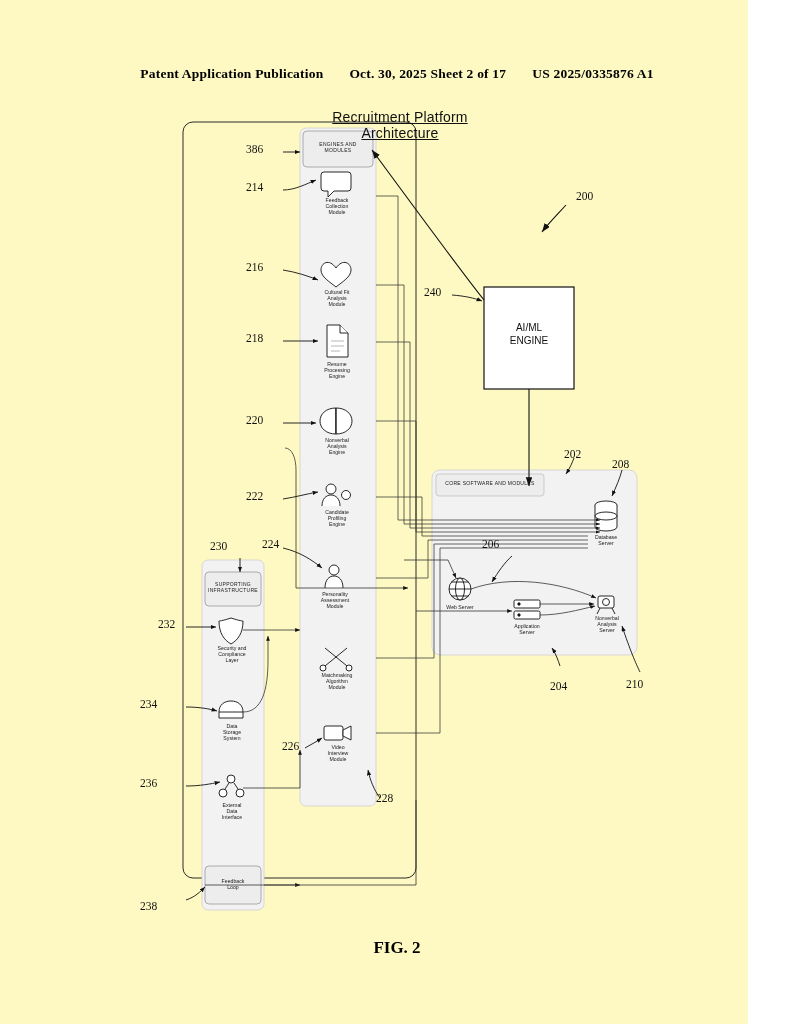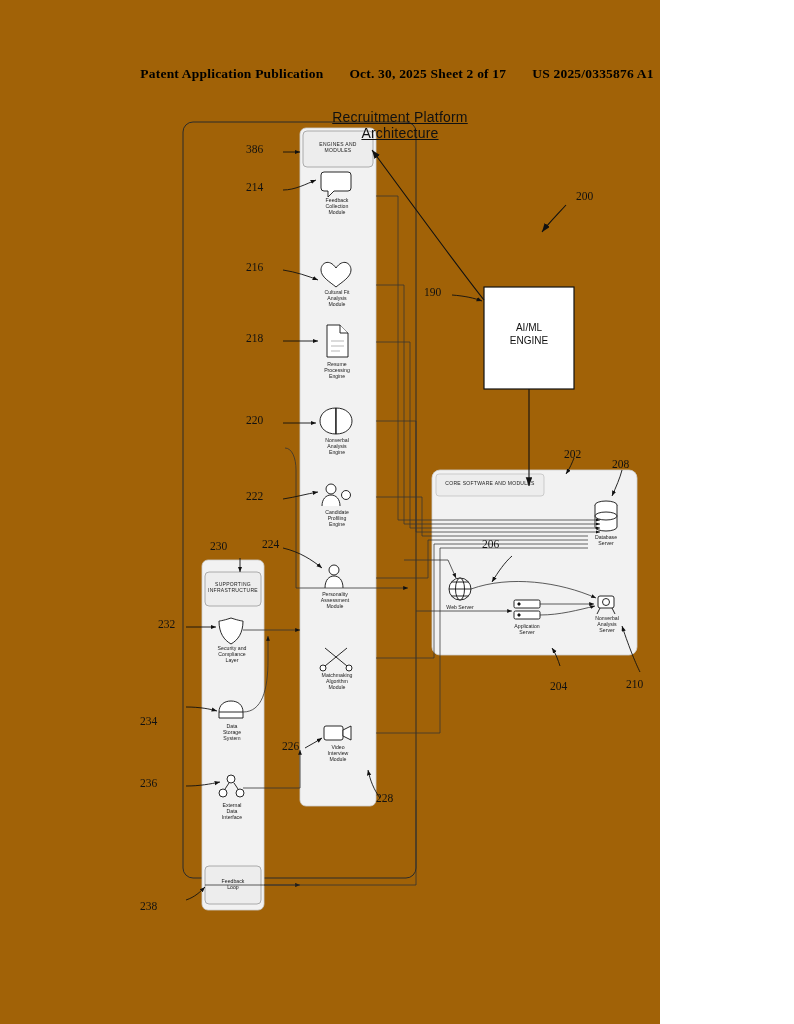--- a/index.html
+++ b/index.html
@@ -11,23 +11,23 @@
     width: 794px;
     height: 1024px;
     position: relative;
     font-family: "Liberation Serif", serif;
     color: #000;
     overflow: hidden;
   }
   .page {
     position: absolute;
     left: 0; top: 0;
-    width: 660px;
+    width: 748px;
     height: 1024px;
-    background: #a16207;
+    background: #fef9c3;
   }
   
   .hdr {
     position: absolute;
     top: 66px;
     left: 0;
     width: 794px;
     text-align: center;
     font-family: "Liberation Serif", serif;
     font-weight: bold;
@@ -340,27 +340,28 @@
     <div class="ref" style="left:246px; top:181px;">214</div>
     <div class="ref" style="left:246px; top:261px;">216</div>
     <div class="ref" style="left:246px; top:332px;">218</div>
     <div class="ref" style="left:246px; top:414px;">220</div>
     <div class="ref" style="left:246px; top:490px;">222</div>
     <div class="ref" style="left:262px; top:538px;">224</div>
     <div class="ref" style="left:282px; top:740px;">226</div>
     <div class="ref" style="left:376px; top:792px;">228</div>
     <div class="ref" style="left:210px; top:540px;">230</div>
     <div class="ref" style="left:158px; top:618px;">232</div>
-    <div class="ref" style="left:140px; top:698px;margin-top:17px;">234</div>
+    <div class="ref" style="left:140px; top:698px;">234</div>
     <div class="ref" style="left:140px; top:777px;">236</div>
     <div class="ref" style="left:140px; top:900px;">238</div>
-    <div class="ref" style="left:424px; top:286px;">190</div>
+    <div class="ref" style="left:424px; top:286px;">240</div>
     <div class="ref" style="left:564px; top:448px;">202</div>
     <div class="ref" style="left:550px; top:680px;">204</div>
     <div class="ref" style="left:482px; top:538px;">206</div>
     <div class="ref" style="left:612px; top:458px;">208</div>
     <div class="ref" style="left:626px; top:678px;">210</div>
     <div class="ref" style="left:576px; top:190px;">200</div>
 
   </div>
 
+  <div class="figcap">FIG. 2</div>
 
 </div>
 
 </body></html>

